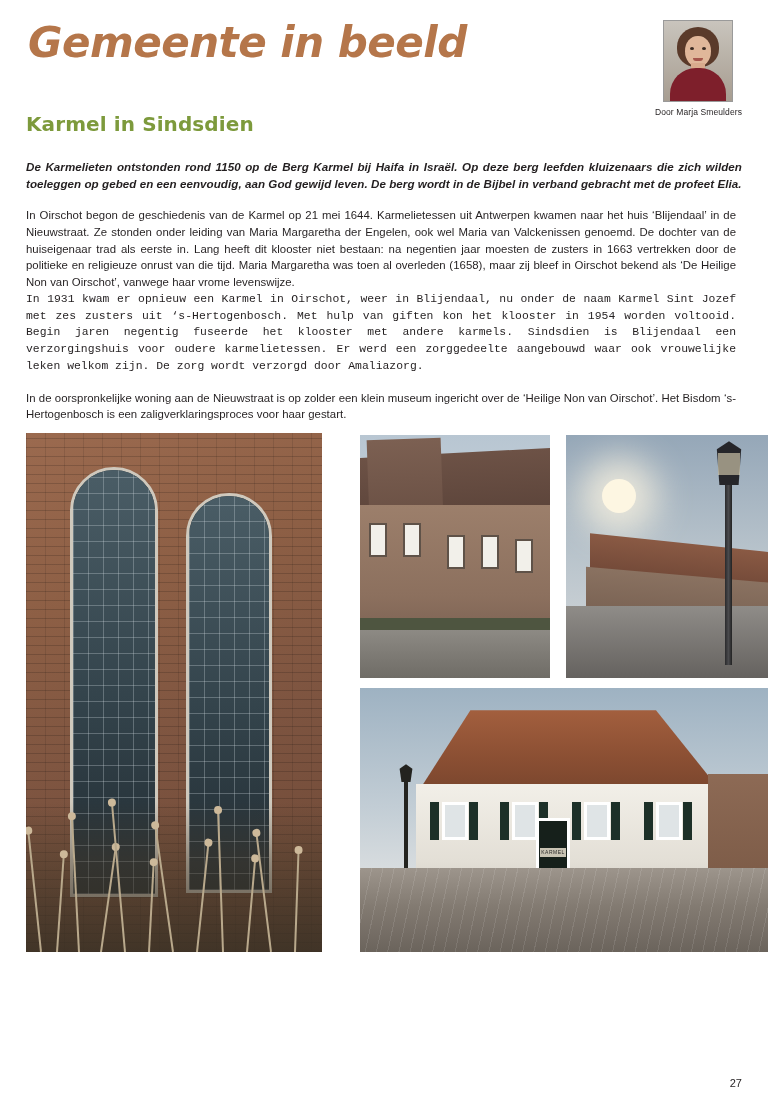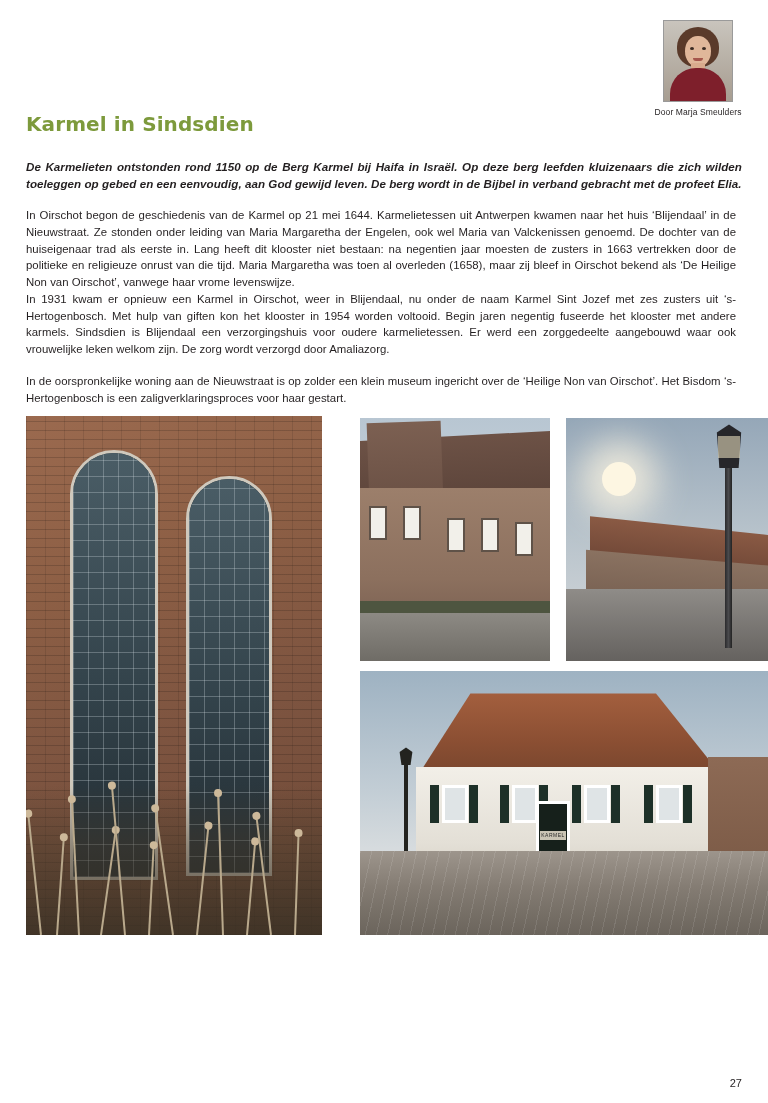--- a/index.html
+++ b/index.html
@@ -40,21 +40,21 @@
     line-height: 1;
     margin: 0;
     padding-left: 2px;
   }
 
   .author-block {
     position: absolute;
     top: 20px;
     right: 0;
     width: 88px;
-    text-align: center;
+    text-align: right;
   }
   .author-photo {
     width: 68px;
     height: 80px;
     margin: 0 auto;
     border: 1px solid #9a9a9a;
     background: linear-gradient(180deg, #c9c4bd 0%, #b9b2a8 45%, #a79d91 100%);
     position: relative;
     overflow: hidden;
   }
@@ -140,21 +140,21 @@
     letter-spacing: 0.05px;
   }
 
   .body-text {
     font-size: 11.4px;
     line-height: 1.47;
     text-align: justify;
     margin: 15px 6px 0 0;
     letter-spacing: 0.02px;
   }
-  .body-text.tight { margin-top: 0; }
+  .body-text.tight { margin-top: 0; font-family: Liberation Mono, monospace; }
 
   .subhead {
     font-size: 11.4px;
     line-height: 1.47;
     margin: 16px 0 0 0;
   }
 
   .source {
     font-size: 9.2px;
     font-style: italic;
@@ -348,20 +348,21 @@
     font-size: 11px;
     color: #231f20;
   }
 </style>
 </head>
 <body>
 
 <div class="page">
 
   <div class="masthead">
+    <h1 class="masthead-title">Gemeente in beeld</h1>
 
     <div class="author-block">
       <div class="author-photo">
         <div class="hair"></div>
         <div class="face"></div>
         <div class="eye-l"></div>
         <div class="eye-r"></div>
         <div class="mouth"></div>
         <div class="neck"></div>
         <div class="body"></div>

